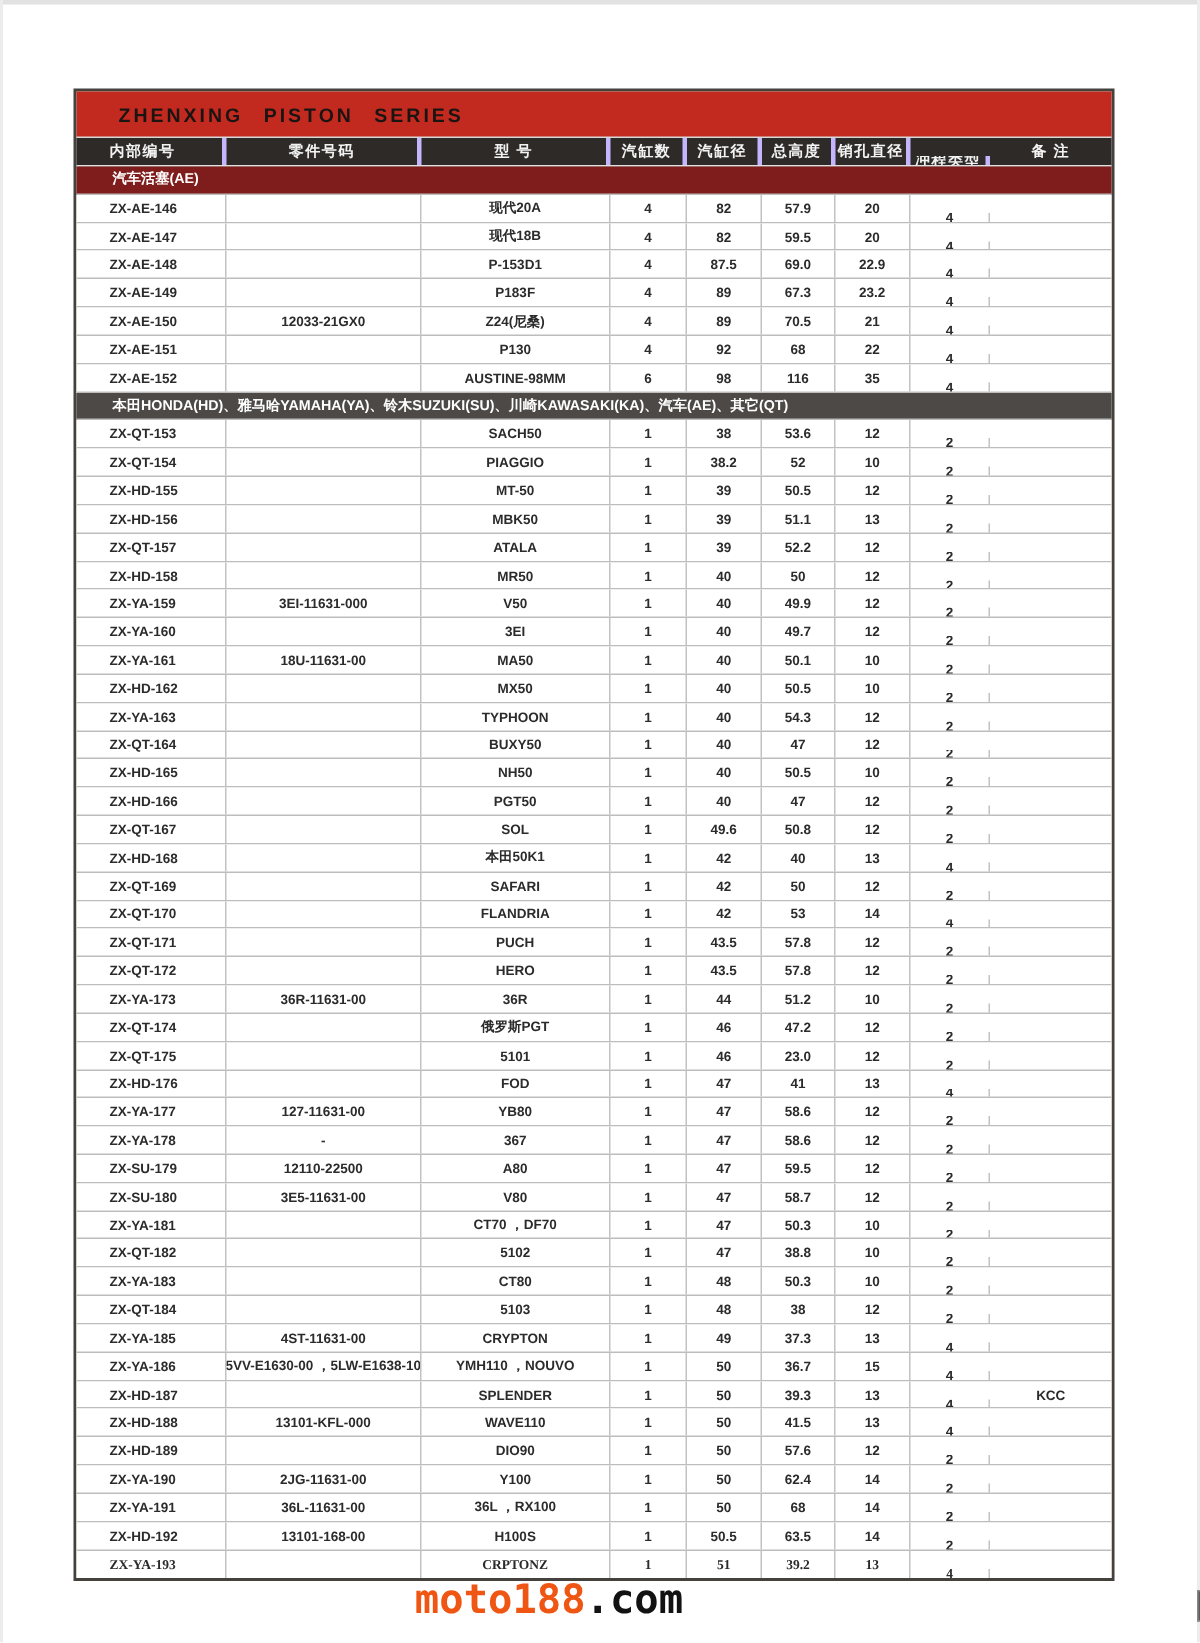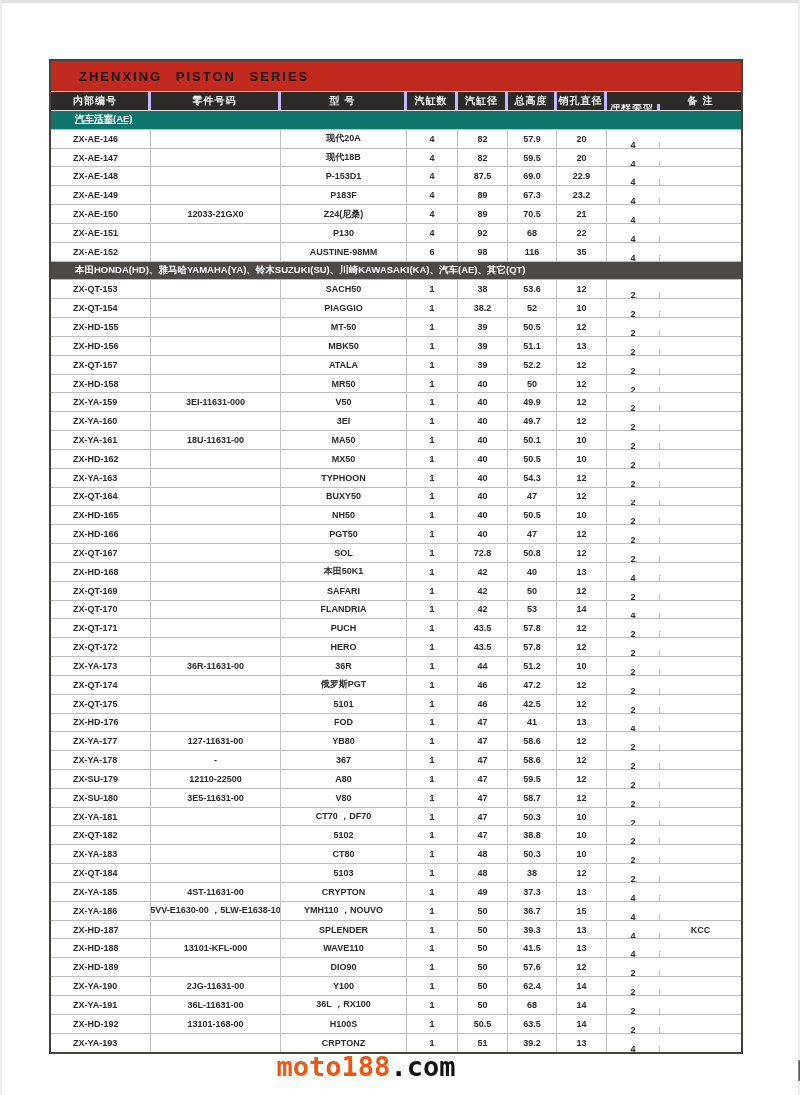--- a/index.html
+++ b/index.html
@@ -17,27 +17,27 @@
   }
   .banner{
     height:31px;background:#c32a1f;display:flex;align-items:center;
     border-bottom:1px solid #d8d8d8;box-sizing:border-box;
   }
   .banner-title{
     color:#1a1512;font-size:13px;font-weight:bold;letter-spacing:2px;
     word-spacing:8px;padding-left:28px;line-height:1;
   }
   .row{display:flex;height:18.84px;box-sizing:border-box;border-bottom:1px solid #bdbdbd;background:#fff;}
-  .row:last-child{border-bottom:none;}
+  .row:last-child{border-bottom:none;font-family:Liberation Serif, serif;}
   .header-row{background:#2d2a28;border-bottom:1px solid #e0e0e0;height:19px;}
   .header-row .cell{color:#f2f2f2;font-size:10px;font-weight:bold;letter-spacing:1px;border-right:3px solid #c4b5fd;}
   .header-row .cell:last-child{border-right:none;}
   .section-row{display:flex;align-items:center;height:18.84px;box-sizing:border-box;
     border-bottom:1px solid #bdbdbd;color:#ffffff;font-size:9.5px;font-weight:bold;padding-left:24px;}
-  .section-gray{background:#0f766e;text-decoration:underline;}
+  .section-gray{background:#7f1d1d;}
   .section-dark{background:#4c4947;}
   .cell{
     display:flex;align-items:center;justify-content:center;box-sizing:border-box;
     border-right:1px solid #c2c2c2;font-size:9px;font-weight:bold;color:#2b2b2b;
     overflow:hidden;white-space:nowrap;
   }
   .cell:last-child{border-right:none;}
   .c0{width:100px;justify-content:flex-start;padding-left:22px;}
   .c1{width:130px;}
   .c2{width:126px;}
@@ -314,21 +314,21 @@
         <div class="cell c5">47</div>
         <div class="cell c6">12</div>
         <div class="cell c7">2</div>
         <div class="cell c8"></div>
       </div>
       <div class="row">
         <div class="cell c0">ZX-QT-167</div>
         <div class="cell c1"></div>
         <div class="cell c2">SOL</div>
         <div class="cell c3">1</div>
-        <div class="cell c4">72.8</div>
+        <div class="cell c4">49.6</div>
         <div class="cell c5">50.8</div>
         <div class="cell c6">12</div>
         <div class="cell c7">2</div>
         <div class="cell c8"></div>
       </div>
       <div class="row">
         <div class="cell c0">ZX-HD-168</div>
         <div class="cell c1"></div>
         <div class="cell c2">本田50K1</div>
         <div class="cell c3">1</div>
@@ -403,21 +403,21 @@
         <div class="cell c6">12</div>
         <div class="cell c7">2</div>
         <div class="cell c8"></div>
       </div>
       <div class="row">
         <div class="cell c0">ZX-QT-175</div>
         <div class="cell c1"></div>
         <div class="cell c2">5101</div>
         <div class="cell c3">1</div>
         <div class="cell c4">46</div>
-        <div class="cell c5">42.5</div>
+        <div class="cell c5">23.0</div>
         <div class="cell c6">12</div>
         <div class="cell c7">2</div>
         <div class="cell c8"></div>
       </div>
       <div class="row">
         <div class="cell c0">ZX-HD-176</div>
         <div class="cell c1"></div>
         <div class="cell c2">FOD</div>
         <div class="cell c3">1</div>
         <div class="cell c4">47</div>

